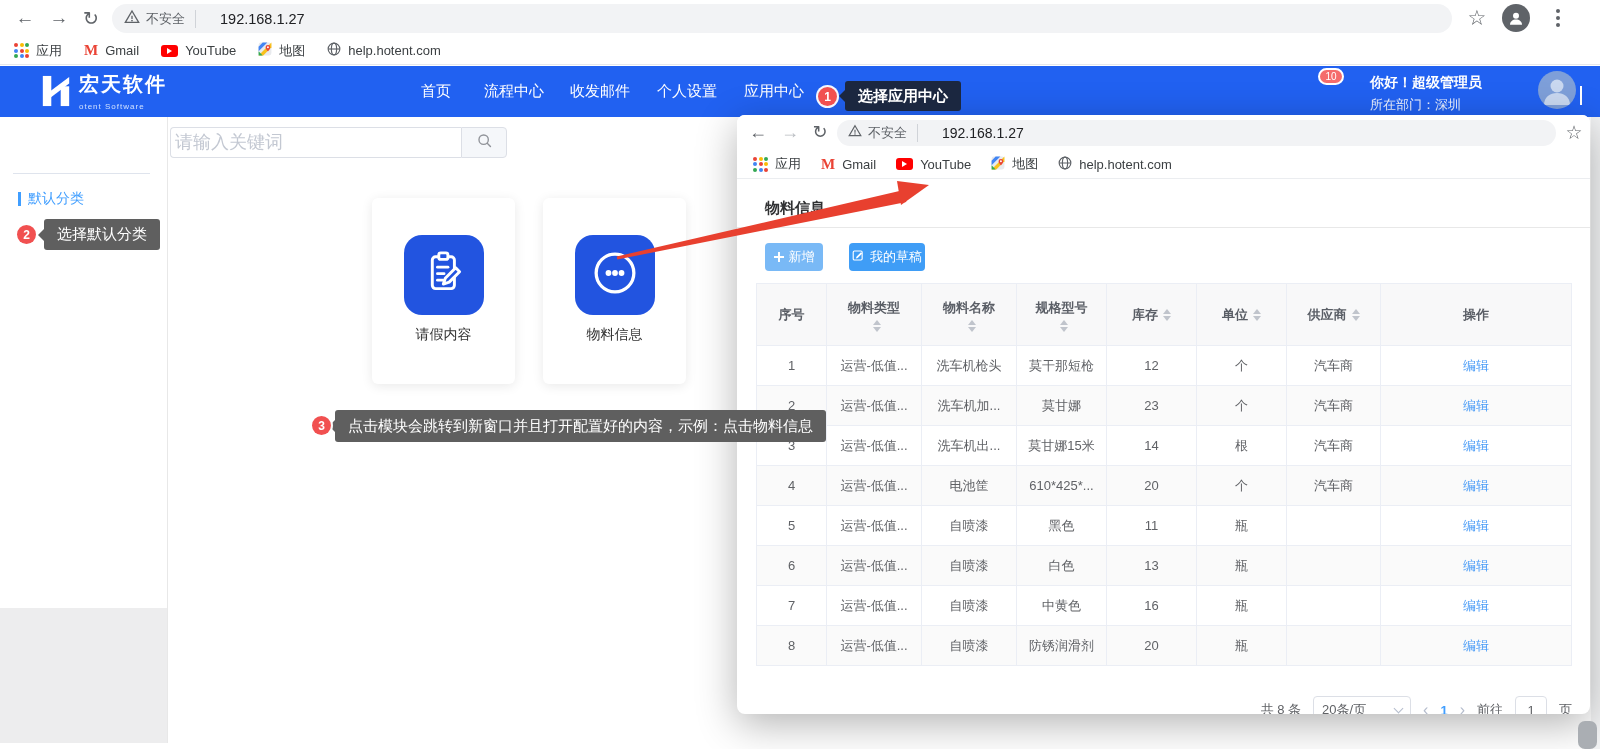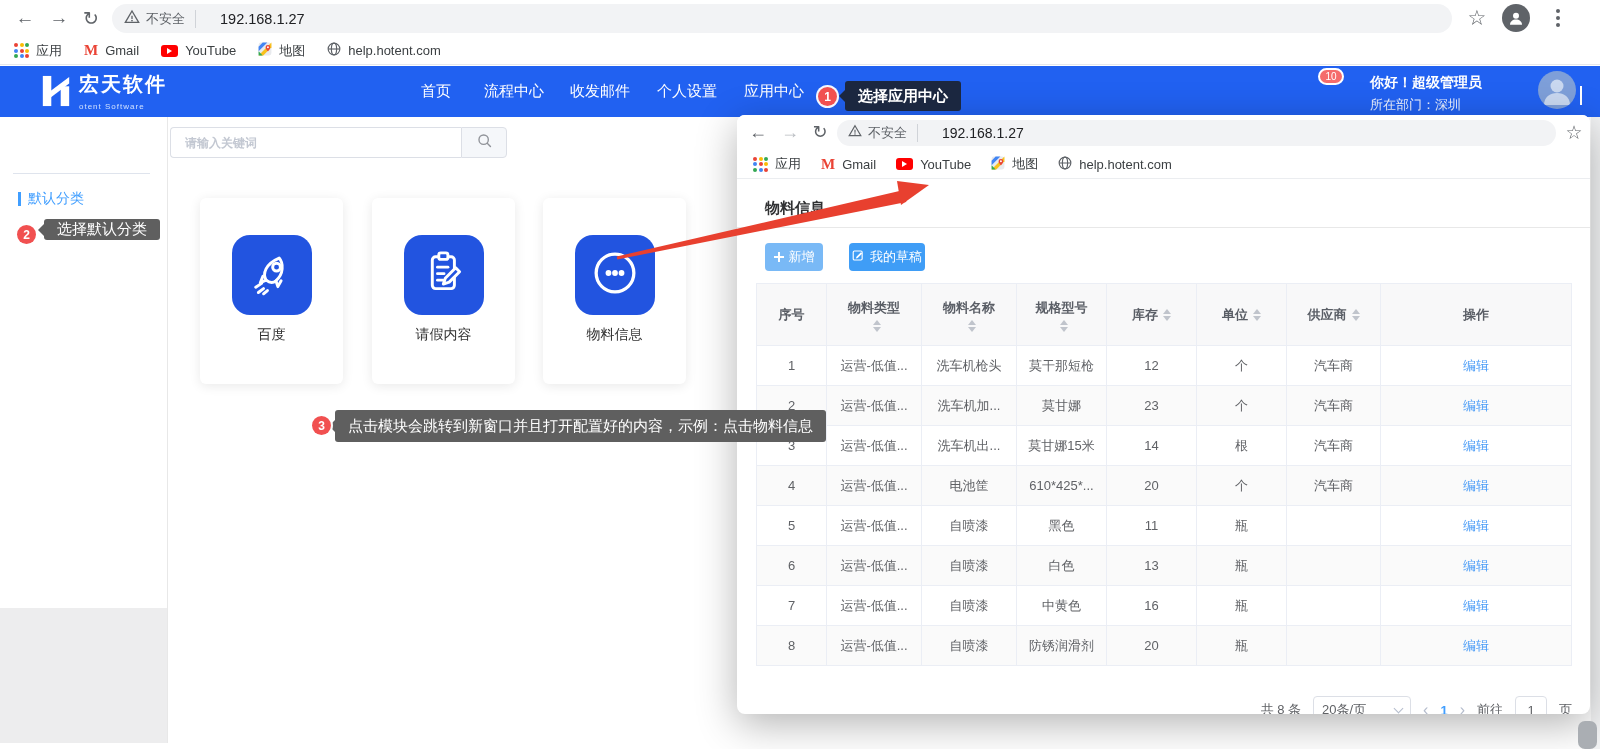--- a/index.html
+++ b/index.html
@@ -55,21 +55,21 @@
   
   .page-bg-gray{position:absolute;left:0;top:608px;width:167px;height:135px;background:#ededee;}
   .v-divider{position:absolute;left:167px;top:117px;width:1px;height:626px;background:#e8e8e8;}
   .side-hline{position:absolute;left:13px;top:173px;width:137px;height:1px;background:#dfe4ed;}
   .side-cat{position:absolute;left:18px;top:190px;display:flex;align-items:center;gap:7px;cursor:pointer;}
   .side-cat .bar{width:3px;height:14px;background:#409eff;}
   .side-cat .txt{color:#409eff;font-size:14px;}
 
   
   .search-wrap{position:absolute;left:170px;top:127px;width:337px;height:31px;display:flex;}
-  .search-input{flex:1;border:1px solid #dcdfe6;border-right:none;border-radius:4px 0 0 4px;padding:0 14px;font-size:12px;color:#606266;outline:none;font-weight:bold;}
+  .search-input{flex:1;border:1px solid #dcdfe6;border-right:none;border-radius:4px 0 0 4px;padding:0 4px;font-size:18px;color:#606266;outline:none;}
   .search-input::placeholder{color:#c3c8d2;}
   .search-btn{width:46px;border:1px solid #dcdfe6;border-radius:0 4px 4px 0;background:#f5f7fa;display:flex;align-items:center;justify-content:center;cursor:pointer;}
 
   
   .card{position:absolute;top:198px;width:143px;height:186px;background:#fff;border-radius:6px;
         box-shadow:0 2px 12px rgba(0,0,0,.09);cursor:pointer;}
   .card .iconbox{position:absolute;left:50%;margin-left:-40px;top:37px;width:80px;height:80px;border-radius:18px;background:#2254e0;
         display:flex;align-items:center;justify-content:center;}
   .card .clabel{position:absolute;left:0;top:128px;width:100%;text-align:center;font-size:14px;color:#333;}
 
@@ -258,36 +258,20 @@
     <div class="search-btn">
       <span>
         <svg width="17" height="17" viewBox="0 0 20 20">
             <circle cx="9" cy="9" r="5.5" fill="none" stroke="#909399" stroke-width="1.6"></circle>
             <line x1="13.2" y1="13.2" x2="17" y2="17" stroke="#909399" stroke-width="1.6" stroke-linecap="round"></line>
           </svg>
       </span>
     </div>
   </div>
 
-  <div class="card" style="left:200px">
-    <div class="iconbox">
-        <span>
-      <svg width="52" height="52" viewBox="0 0 80 80" fill="none" stroke="#fff" stroke-width="4.5" stroke-linecap="round" stroke-linejoin="round">
-        <path d="M31 51 C25 41 30 26 51 17 C58 25 58 42 46 52 C41 56 36 55 31 51 Z"></path>
-        <circle cx="47" cy="31" r="6"></circle>
-        <path d="M31 51 l-9 4 4-10"></path>
-        <path d="M46 52 l3 9 5-9"></path>
-        <path d="M15 62 l9-6"></path>
-            <path d="M19 70 l8-6"></path>
-            <path d="M27 72 l6-5"></path>
-      </svg>
-    </span>
-      </div>
-    <div class="clabel">百度</div>
-  </div>
 
   <div class="card" style="left:372px">
     <div class="iconbox">
         <span>
       <svg width="52" height="52" viewBox="0 0 80 80" fill="none" stroke="#fff" stroke-width="4.5" stroke-linecap="round" stroke-linejoin="round">
         <rect x="22" y="15" width="34" height="49" rx="5"></rect>
         <rect x="32" y="9" width="14" height="10" rx="3" fill="#2254e0"></rect>
         <path d="M30 31 h16"></path>
             <path d="M30 41 h10"></path>
             <path d="M30 51 h8"></path>
@@ -573,19 +557,19 @@
   <div class="annot">
     <svg width="1600" height="749" style="position:absolute;left:0;top:0">
       <polygon points="616.7,256.5 903.7,190.1 906.3,201.9 617.3,259.5" fill="#e8402f"></polygon>
       <polygon points="929,185 901,205 897,181" fill="#e8402f"></polygon>
     </svg>
 
     <div class="badge" style="left:818px;top:87px">1</div>
     <div class="tooltip navy" style="left:845px;top:81px;height:30px">选择应用中心</div>
 
     <div class="badge" style="left:17px;top:225px">2</div>
-    <div class="tooltip" style="left:44px;top:219px;height:21px">选择默认分类</div>
+    <div class="tooltip" style="left:44px;top:219px;height:31px">选择默认分类</div>
 
     <div class="badge" style="left:312px;top:416px">3</div>
     <div class="tooltip" style="left:335px;top:410px;height:32px">点击模块会跳转到新窗口并且打开配置好的内容，示例：点击物料信息</div>
   </div>
 
 </div>
 
 </body></html>

